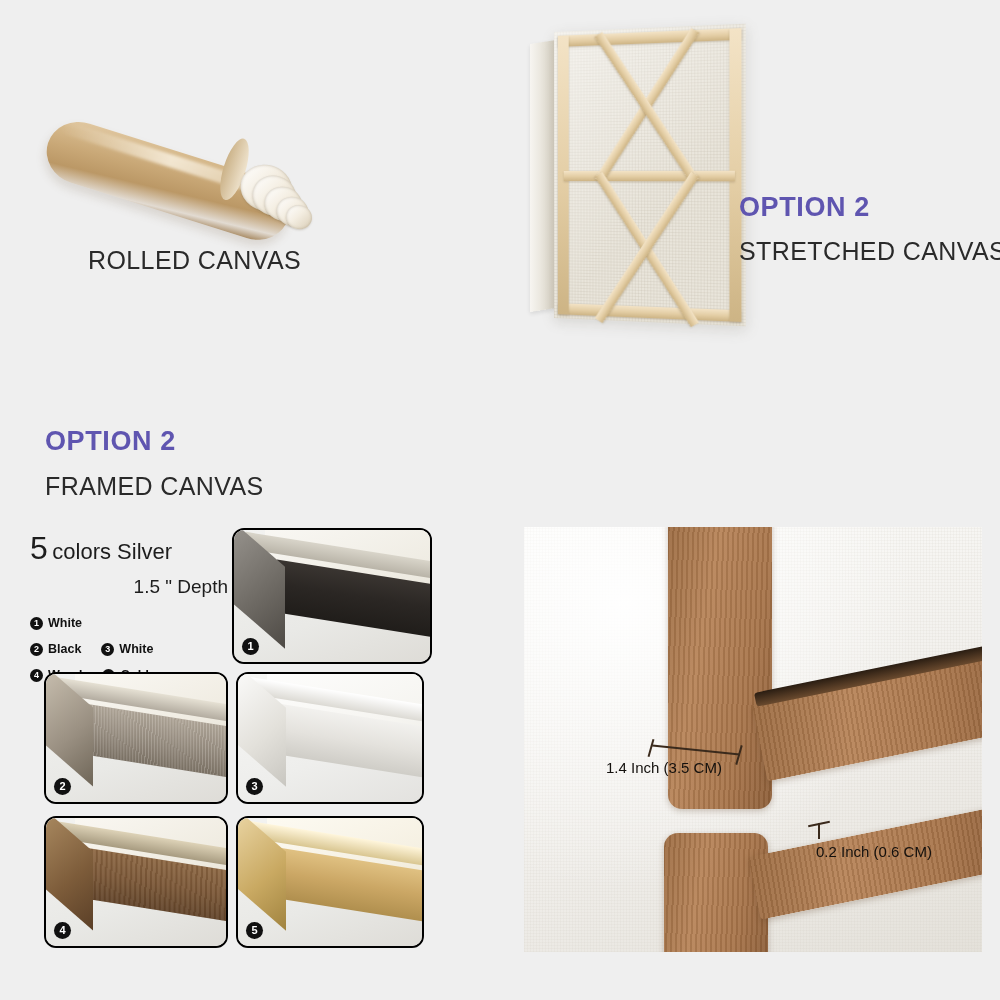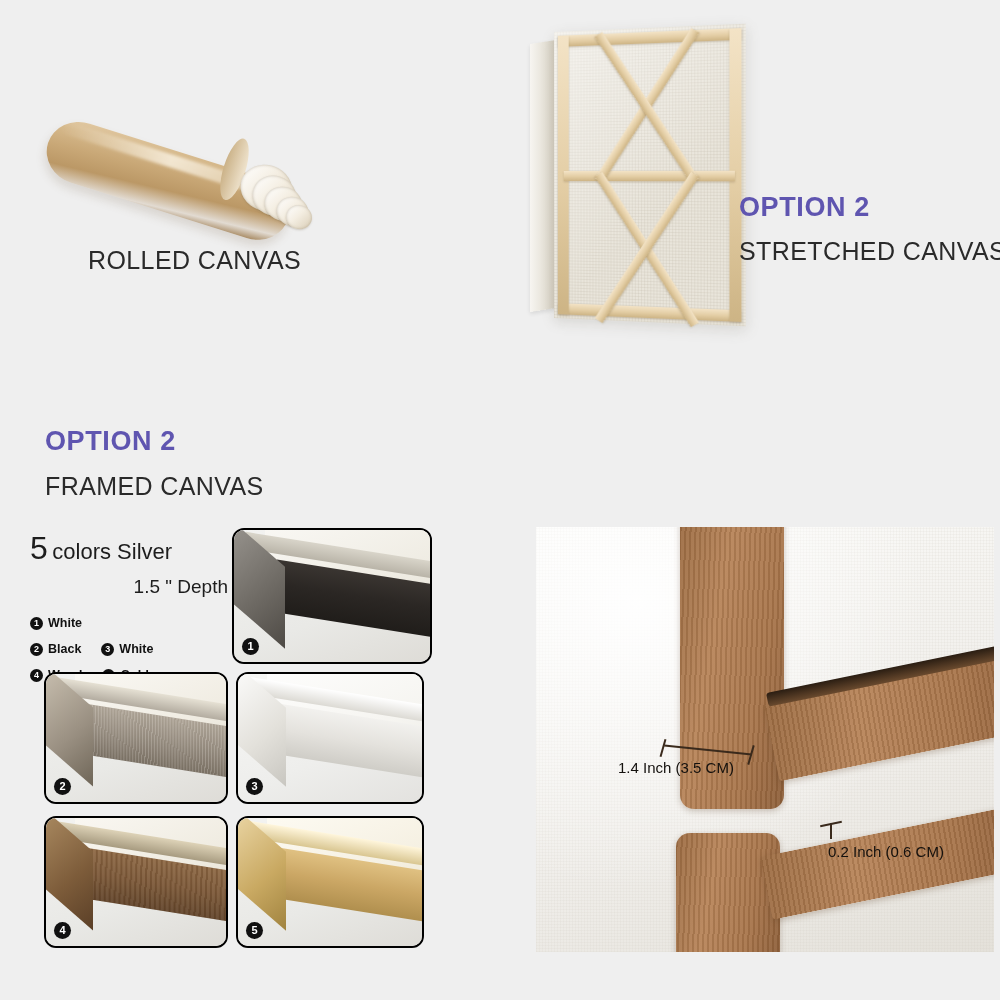--- a/index.html
+++ b/index.html
@@ -163,21 +163,21 @@
   .sw-num{
     position:absolute;left:8px;bottom:7px;
     width:17px;height:17px;border-radius:50%;
     background:#111;color:#fff;font-size:11px;font-weight:700;
     display:flex;align-items:center;justify-content:center;line-height:1;
     z-index:5;
   }
 
   
   #photo{
-    left:536px;top:527px;width:458px;height:425px;
+    left:524px;top:527px;width:458px;height:425px;
     background:linear-gradient(155deg,#fbfbf9 0%,#f4f3ef 40%,#ebe9e3 72%,#dedbd3 100%);
     overflow:hidden;
   }
   #photo .wall{
     position:absolute;inset:0;
     background:
       radial-gradient(ellipse at 22% 18%,rgba(255,255,255,.95),rgba(255,255,255,0) 58%),
       repeating-linear-gradient(0deg,rgba(205,200,190,.13) 0 1px,rgba(0,0,0,0) 1px 3px),
       repeating-linear-gradient(90deg,rgba(205,200,190,.13) 0 1px,rgba(0,0,0,0) 1px 3px),
       linear-gradient(160deg,#fcfcfa,#f0eeea 60%,#e4e1da);

